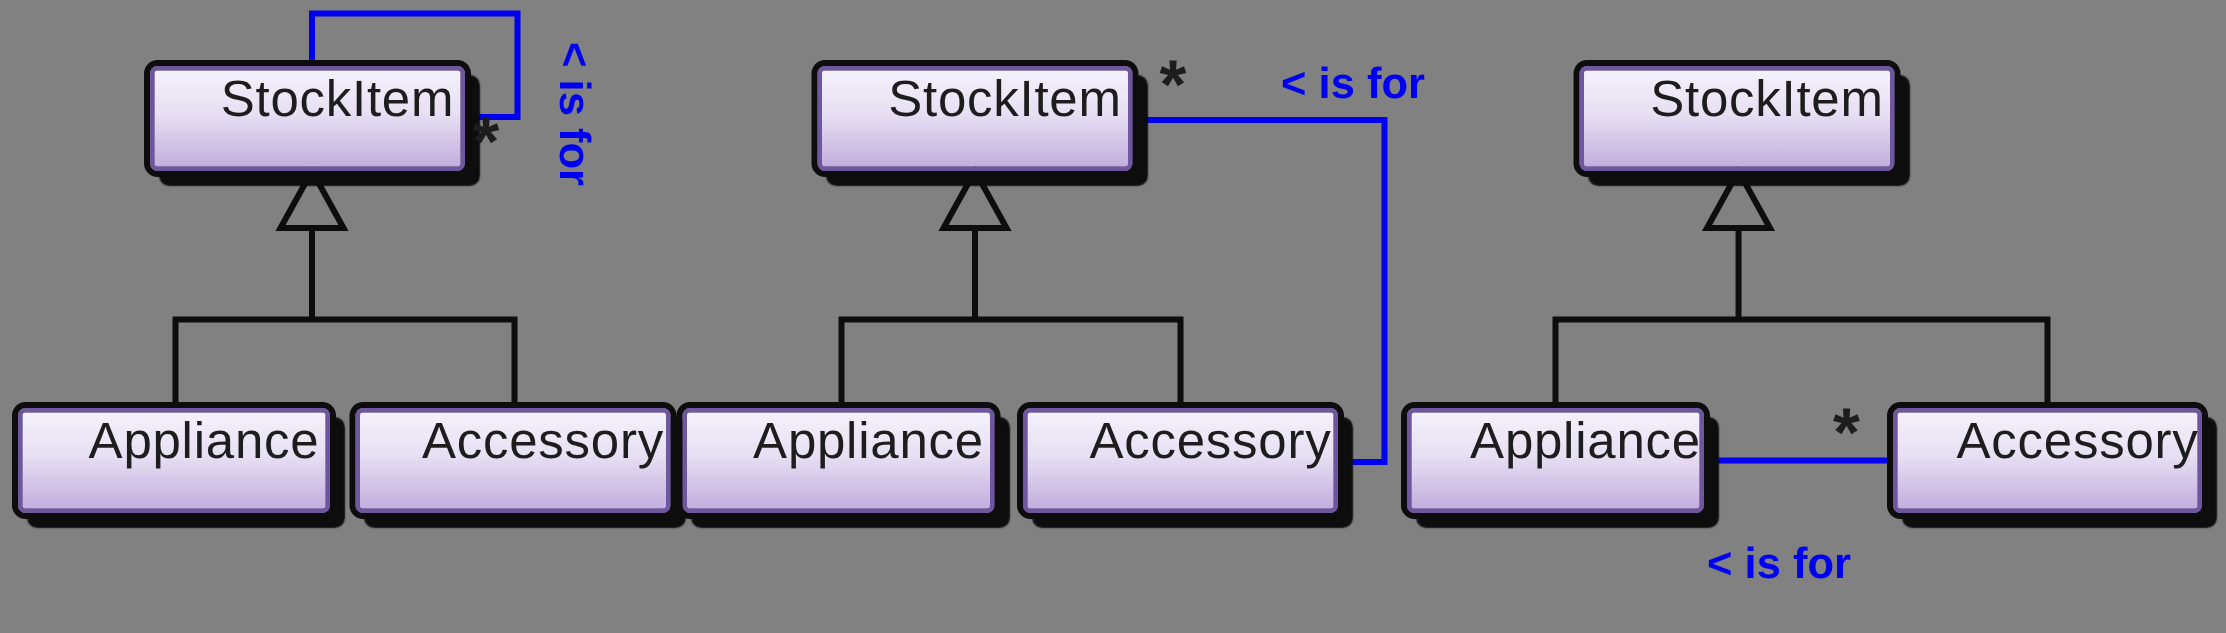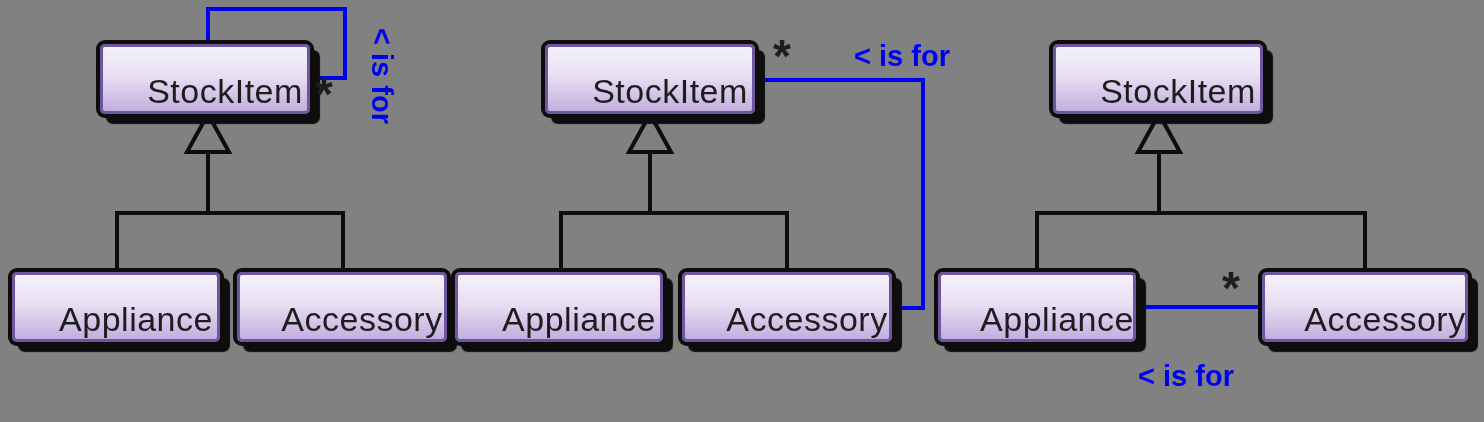--- a/index.html
+++ b/index.html
@@ -31,21 +31,21 @@
   .overlay .tri { stroke: var(--line-color); stroke-width: 4; fill: var(--background); }
   .overlay .b { stroke: var(--blue); stroke-width: 4; fill: none; }
   .uml-box {
     position: absolute;
     height: 70px;
     border: 3px solid var(--box-border);
     border-radius: 5px;
     background: linear-gradient(180deg, var(--box-fill-top) 0%, var(--box-fill-mid) 45%, var(--box-fill-bottom) 100%);
     box-shadow: 0 0 0 4px var(--line-color), 8px 8px 1px 2px var(--line-color);
     display: flex;
-    align-items: flex-end;
+    align-items: flex-start;
     justify-content: center;
     padding-left: 40px;
   }
   .uml-box .label {
     font-size: 34px;
     color: var(--text);
     white-space: nowrap;
     letter-spacing: 0.5px;
   }
   .star {

